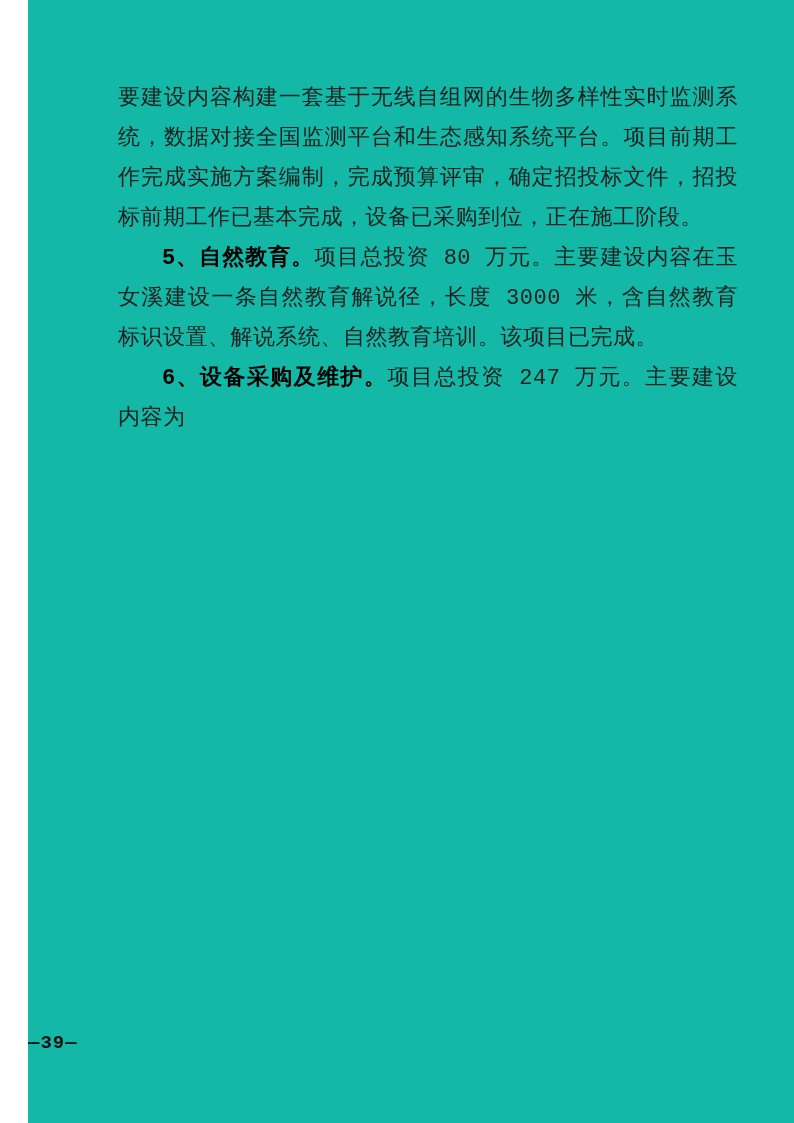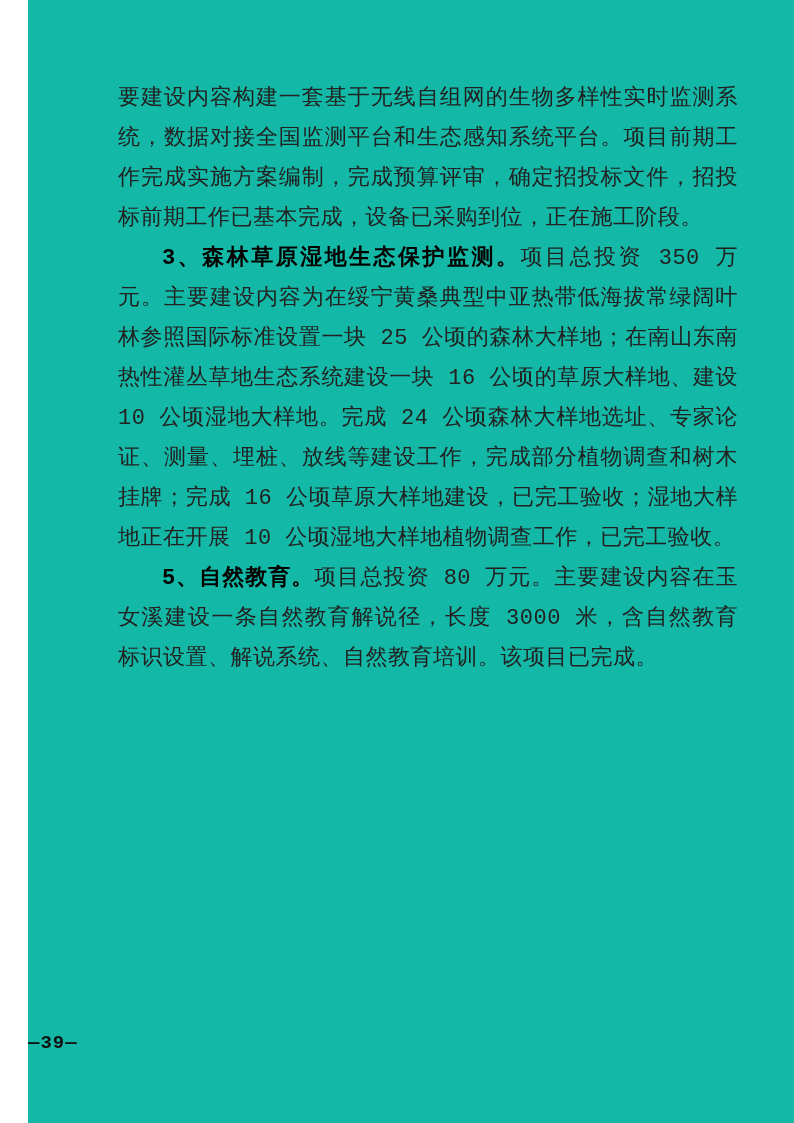--- a/index.html
+++ b/index.html
@@ -54,19 +54,19 @@
     line-height: 26px;
   }
 </style>
 </head>
 <body>
 
 <div class="page">
   <div class="doc-body">
 
   <p class="para"><span class="seg">要建设内容构建一套基于无线自组网的生物多样性实时监测系统，数据对接全国监测平台和生态感知系统平台。项目前期工作完成实施方案编制，完成预算评审，确定招投标文件，招投标前期工作已基本完成，设备已采购到位，正在施工阶段。</span></p>
-      <p class="para indent"><span class="seg bold">3、森林草原湿地生态保护监测。</span><span class="seg">项目总投资 350 万元。主要建设内容为在绥宁黄桑典型中亚热带低海拔常绿阔叶林参照国际标准设置一块 25 公顷的森林大样地；在南山东南热性灌丛草地生态系统建设一块 16 公顷的草原大样地、建设 10 公顷湿地大样地。完成 24 公顷森林大样地选址、专家论证、测量、埋桩、放线等建设工作，完成部分植物调查和树木挂牌；完成 16 公顷草原大样地建设，已完工验收；湿地大样地正在开展 10 公顷湿地大样地植物调查工作，已完工验收。</span></p>
       <p class="para indent"><span class="seg bold">5、自然教育。</span><span class="seg">项目总投资 80 万元。主要建设内容在玉女溪建设一条自然教育解说径，长度 3000 米，含自然教育标识设置、解说系统、自然教育培训。该项目已完成。</span></p>
+      <p class="para indent"><span class="seg bold">6、设备采购及维护。</span><span class="seg">项目总投资 247 万元。主要建设内容为</span></p>
     </div>
   <div class="footer">
     <span class="page-number">—39—</span>
   </div>
 </div>
 
 </body></html>

